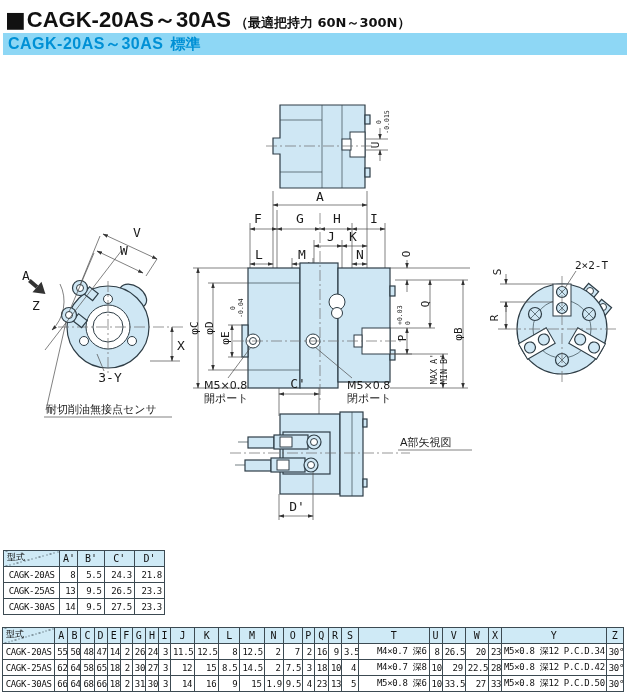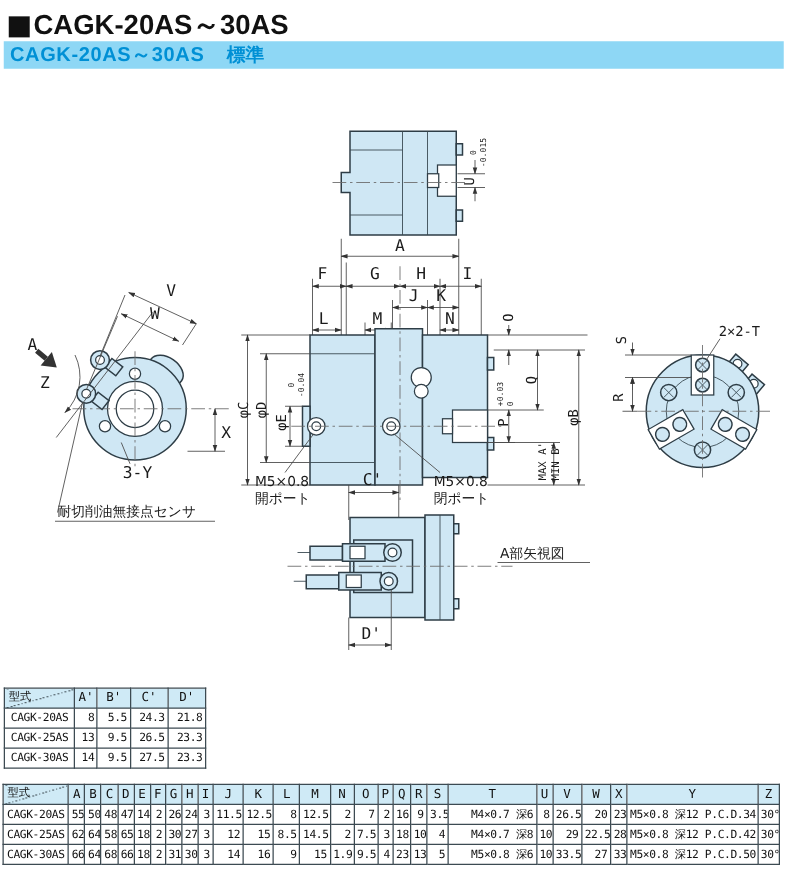--- a/index.html
+++ b/index.html
@@ -10,21 +10,21 @@
   
   .hdr{position:absolute;top:5px;left:5px;display:flex;align-items:baseline;white-space:nowrap;}
   .hdr .sq{font-size:22px;font-weight:bold;line-height:1;margin-right:1px;}
   .hdr .ttl{font-size:22px;font-weight:bold;letter-spacing:0px;font-family:"Liberation Sans",sans-serif;}
   .hdr .sub{font-size:13px;font-weight:bold;margin-left:4px;}
   .banner{
     position:absolute;top:33px;left:3px;width:624px;height:22px;
     background:#8ed7f5;display:flex;align-items:center;
   }
   .banner .model{color:#0090d5;font-weight:bold;font-size:16px;margin-left:5px;font-family:"Liberation Sans",sans-serif;letter-spacing:0.5px;}
-  .banner .grade{color:#0090d5;font-weight:bold;font-size:15px;margin-left:18px;}
+  .banner .grade{color:#0090d5;font-weight:bold;font-size:15px;margin-left:7px;}
   
   .draw{position:absolute;top:88px;left:0;}
   svg text{fill:#1b1b1b;font-family:"DejaVu Sans Mono",monospace;}
   .dimtxt{font-size:13px;}
   .dimtxt-s{font-size:11px;}
   .toltxt{font-size:6.5px;}
   .jp{font-family:"DejaVu Sans",sans-serif;font-size:11px;}
   .outl{fill:#cfe7f4;stroke:#2e3d46;stroke-width:1.2;}
   .outlw{fill:#ffffff;stroke:#2e3d46;stroke-width:1;}
   .thin{stroke:#37474f;stroke-width:0.7;fill:none;}
@@ -42,20 +42,21 @@
   }
   .t1{position:absolute;top:550px;left:3px;width:162px;}
   .t2{position:absolute;top:627px;left:2px;width:622px;}
 </style>
 </head>
 <body>
 
 <div class="hdr">
   <span class="sq">■</span>
   <span class="ttl">CAGK-20AS～30AS</span>
+  <span class="sub">（最適把持力 60N～300N）</span>
 </div>
 <div class="banner">
   <span class="model">CAGK-20AS～30AS</span>
   <span class="grade">標準</span>
 </div>
 
 <div class="draw">
 <svg width="630" height="458" viewBox="0 0 630 458">
   <defs>
     <marker id="ar" viewBox="0 0 10 10" refX="9" refY="5" markerWidth="8" markerHeight="8" orient="auto-start-reverse">

